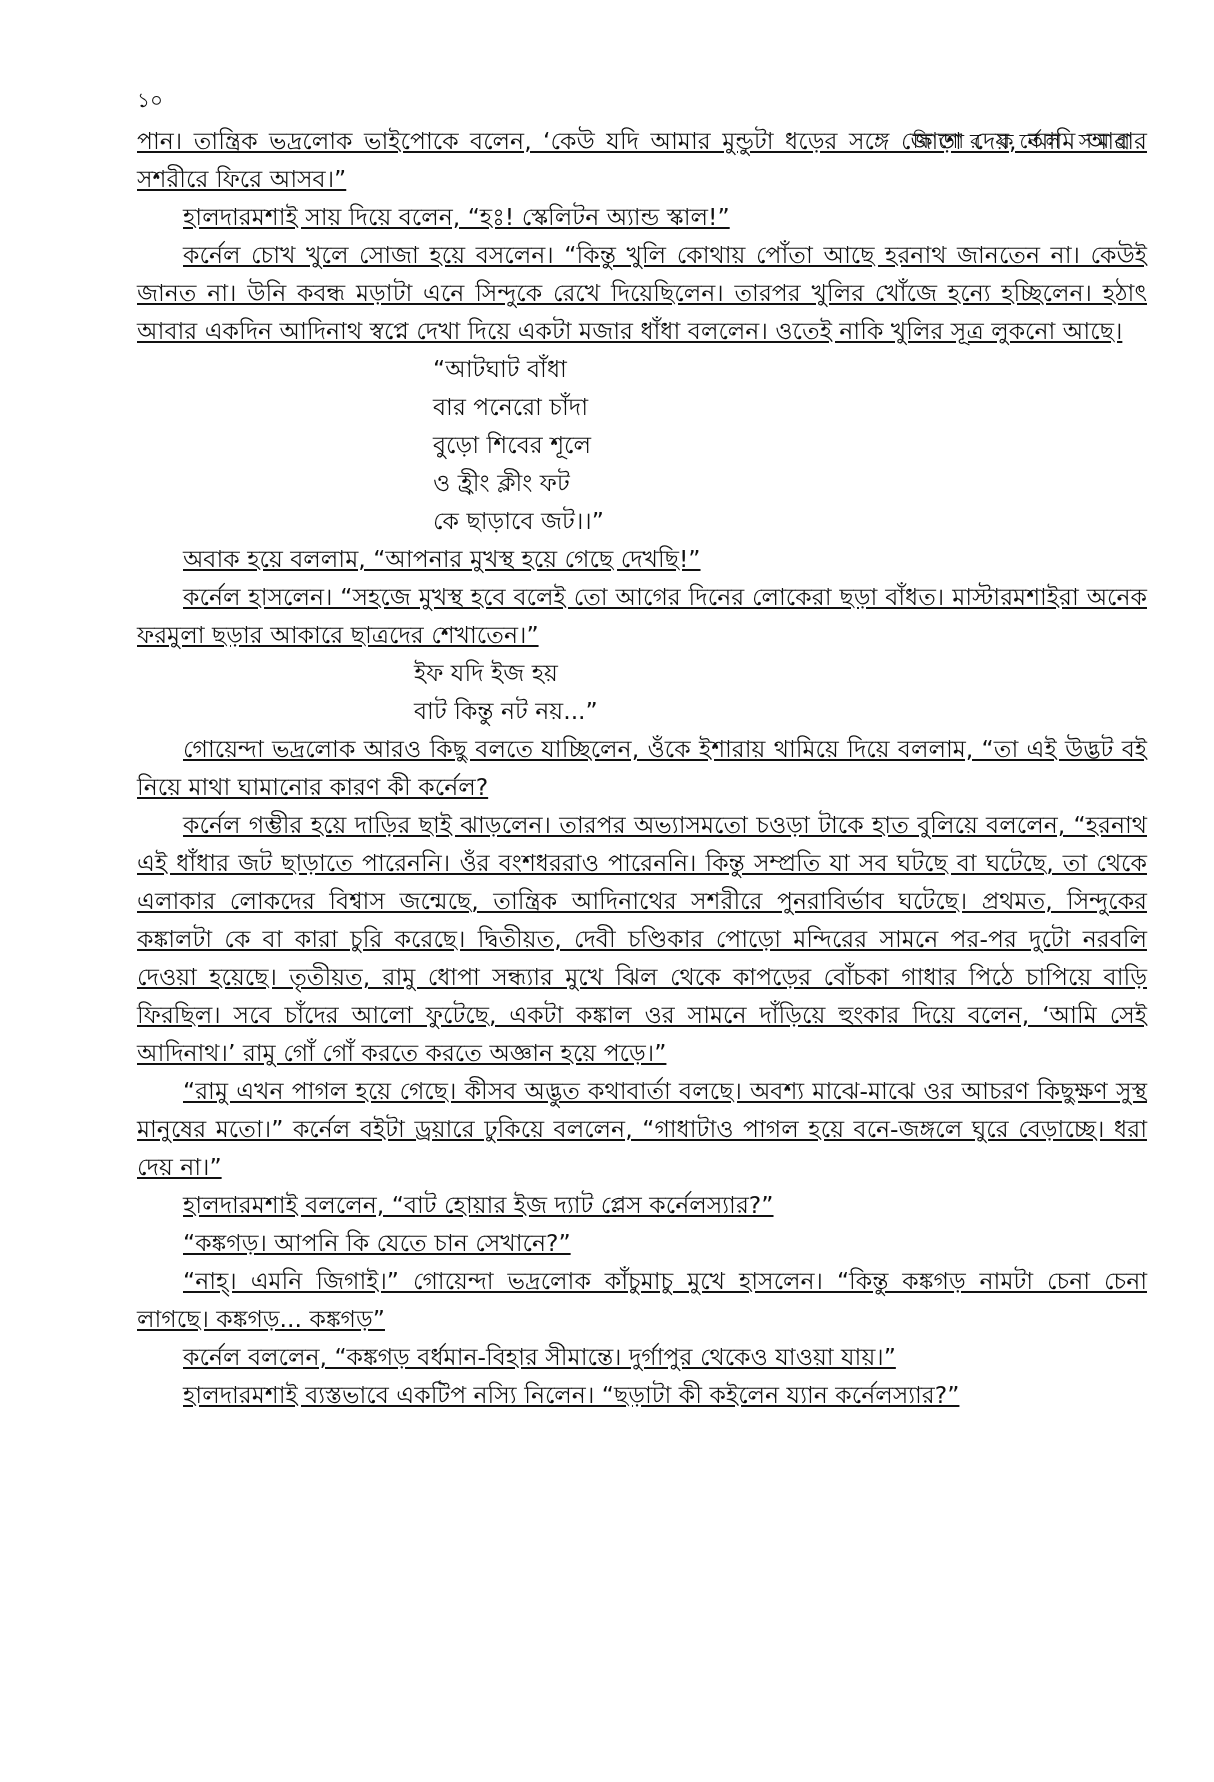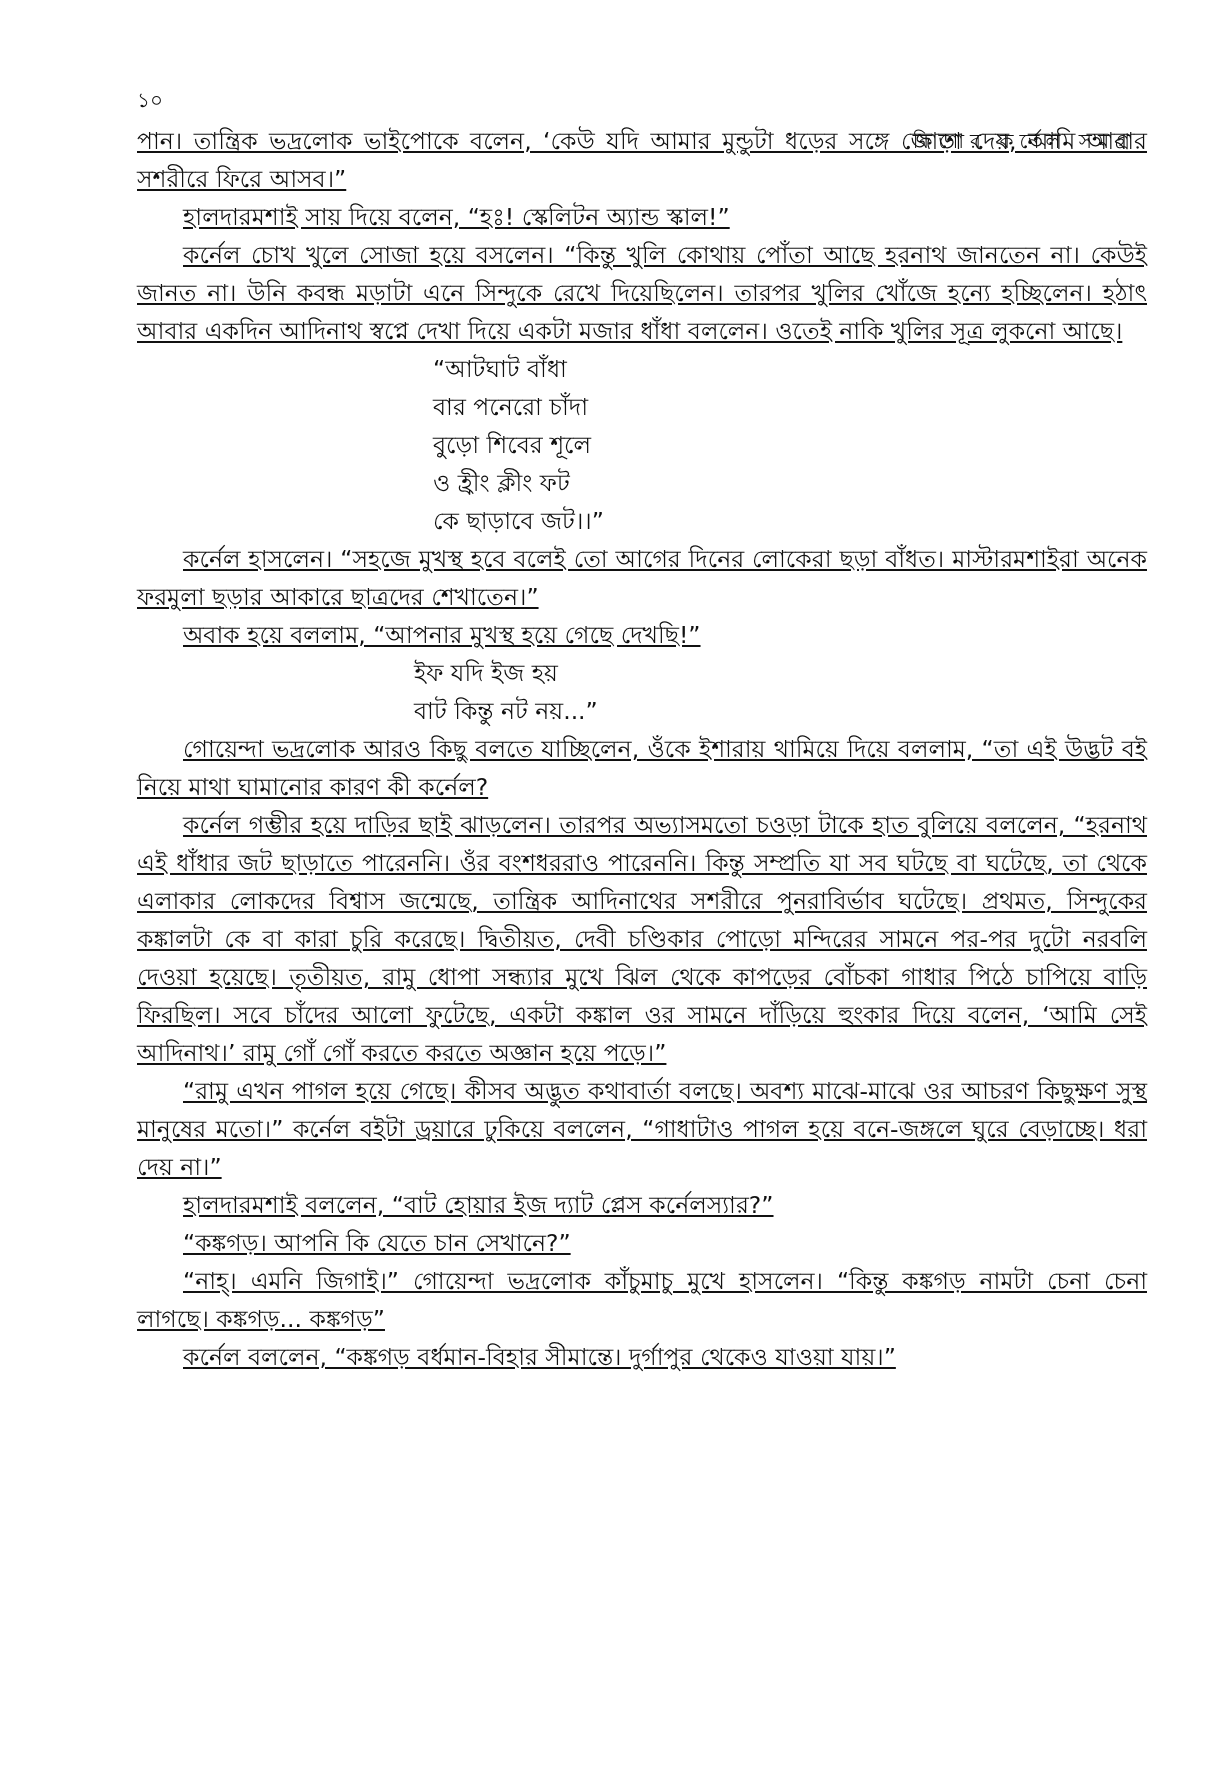--- a/index.html
+++ b/index.html
@@ -84,29 +84,30 @@
     <p class="para indent">কর্নেল চোখ খুলে সোজা হয়ে বসলেন। “কিন্তু খুলি কোথায় পোঁতা আছে হরনাথ জানতেন না। কেউই জানত না। উনি কবন্ধ মড়াটা এনে সিন্দুকে রেখে দিয়েছিলেন। তারপর খুলির খোঁজে হন্যে হচ্ছিলেন। হঠাৎ আবার একদিন আদিনাথ স্বপ্নে দেখা দিয়ে একটা মজার ধাঁধা বললেন। ওতেই নাকি খুলির সূত্র লুকনো আছে।</p>
 
     <div class="verse riddle">
       <span class="verse-line">“আটঘাট বাঁধা</span>
       <span class="verse-line">বার পনেরো চাঁদা</span>
       <span class="verse-line">বুড়ো শিবের শূলে</span>
       <span class="verse-line">ও হ্রীং ক্লীং ফট</span>
       <span class="verse-line">কে ছাড়াবে জট।।”</span>
     </div>
 
+    <p class="para indent">অবাক হয়ে বললাম, “আপনার মুখস্থ হয়ে গেছে দেখছি!”</p>
     <p class="para indent">কর্নেল হাসলেন। “সহজে মুখস্থ হবে বলেই তো আগের দিনের লোকেরা ছড়া বাঁধত। মাস্টারমশাইরা অনেক ফরমুলা ছড়ার আকারে ছাত্রদের শেখাতেন।”</p>
-    <p class="para indent">অবাক হয়ে বললাম, “আপনার মুখস্থ হয়ে গেছে দেখছি!”</p>
 
     <div class="verse rhyme">
       <span class="verse-line">ইফ যদি ইজ হয়</span>
       <span class="verse-line">বাট কিন্তু নট নয়...”</span>
     </div>
 
     <p class="para indent">গোয়েন্দা ভদ্রলোক আরও কিছু বলতে যাচ্ছিলেন, ওঁকে ইশারায় থামিয়ে দিয়ে বললাম, “তা এই উদ্ভট বই নিয়ে মাথা ঘামানোর কারণ কী কর্নেল?</p>
     <p class="para indent">কর্নেল গম্ভীর হয়ে দাড়ির ছাই ঝাড়লেন। তারপর অভ্যাসমতো চওড়া টাকে হাত বুলিয়ে বললেন, “হরনাথ এই ধাঁধার জট ছাড়াতে পারেননি। ওঁর বংশধররাও পারেননি। কিন্তু সম্প্রতি যা সব ঘটছে বা ঘটেছে, তা থেকে এলাকার লোকদের বিশ্বাস জন্মেছে, তান্ত্রিক আদিনাথের সশরীরে পুনরাবির্ভাব ঘটেছে। প্রথমত, সিন্দুকের কঙ্কালটা কে বা কারা চুরি করেছে। দ্বিতীয়ত, দেবী চণ্ডিকার পোড়ো মন্দিরের সামনে পর-পর দুটো নরবলি দেওয়া হয়েছে। তৃতীয়ত, রামু ধোপা সন্ধ্যার মুখে ঝিল থেকে কাপড়ের বোঁচকা গাধার পিঠে চাপিয়ে বাড়ি ফিরছিল। সবে চাঁদের আলো ফুটেছে, একটা কঙ্কাল ওর সামনে দাঁড়িয়ে হুংকার দিয়ে বলেন, ‘আমি সেই আদিনাথ।’ রামু গোঁ গোঁ করতে করতে অজ্ঞান হয়ে পড়ে।”</p>
     <p class="para indent">“রামু এখন পাগল হয়ে গেছে। কীসব অদ্ভুত কথাবার্তা বলছে। অবশ্য মাঝে-মাঝে ওর আচরণ কিছুক্ষণ সুস্থ মানুষের মতো।” কর্নেল বইটা ড্রয়ারে ঢুকিয়ে বললেন, “গাধাটাও পাগল হয়ে বনে-জঙ্গলে ঘুরে বেড়াচ্ছে। ধরা দেয় না।”</p>
     <p class="para indent">হালদারমশাই বললেন, “বাট হোয়ার ইজ দ্যাট প্লেস কর্নেলস্যার?”</p>
     <p class="para indent">“কঙ্কগড়। আপনি কি যেতে চান সেখানে?”</p>
     <p class="para indent">“নাহ্। এমনি জিগাই।” গোয়েন্দা ভদ্রলোক কাঁচুমাচু মুখে হাসলেন। “কিন্তু কঙ্কগড় নামটা চেনা চেনা লাগছে। কঙ্কগড়... কঙ্কগড়”</p>
     <p class="para indent">কর্নেল বললেন, “কঙ্কগড় বর্ধমান-বিহার সীমান্তে। দুর্গাপুর থেকেও যাওয়া যায়।”</p>
+    <p class="para indent">হালদারমশাই ব্যস্তভাবে একটিপ নস্যি নিলেন। “ছড়াটা কী কইলেন য্যান কর্নেলস্যার?”</p>
   </div>
 </div>
 
 </body></html>

